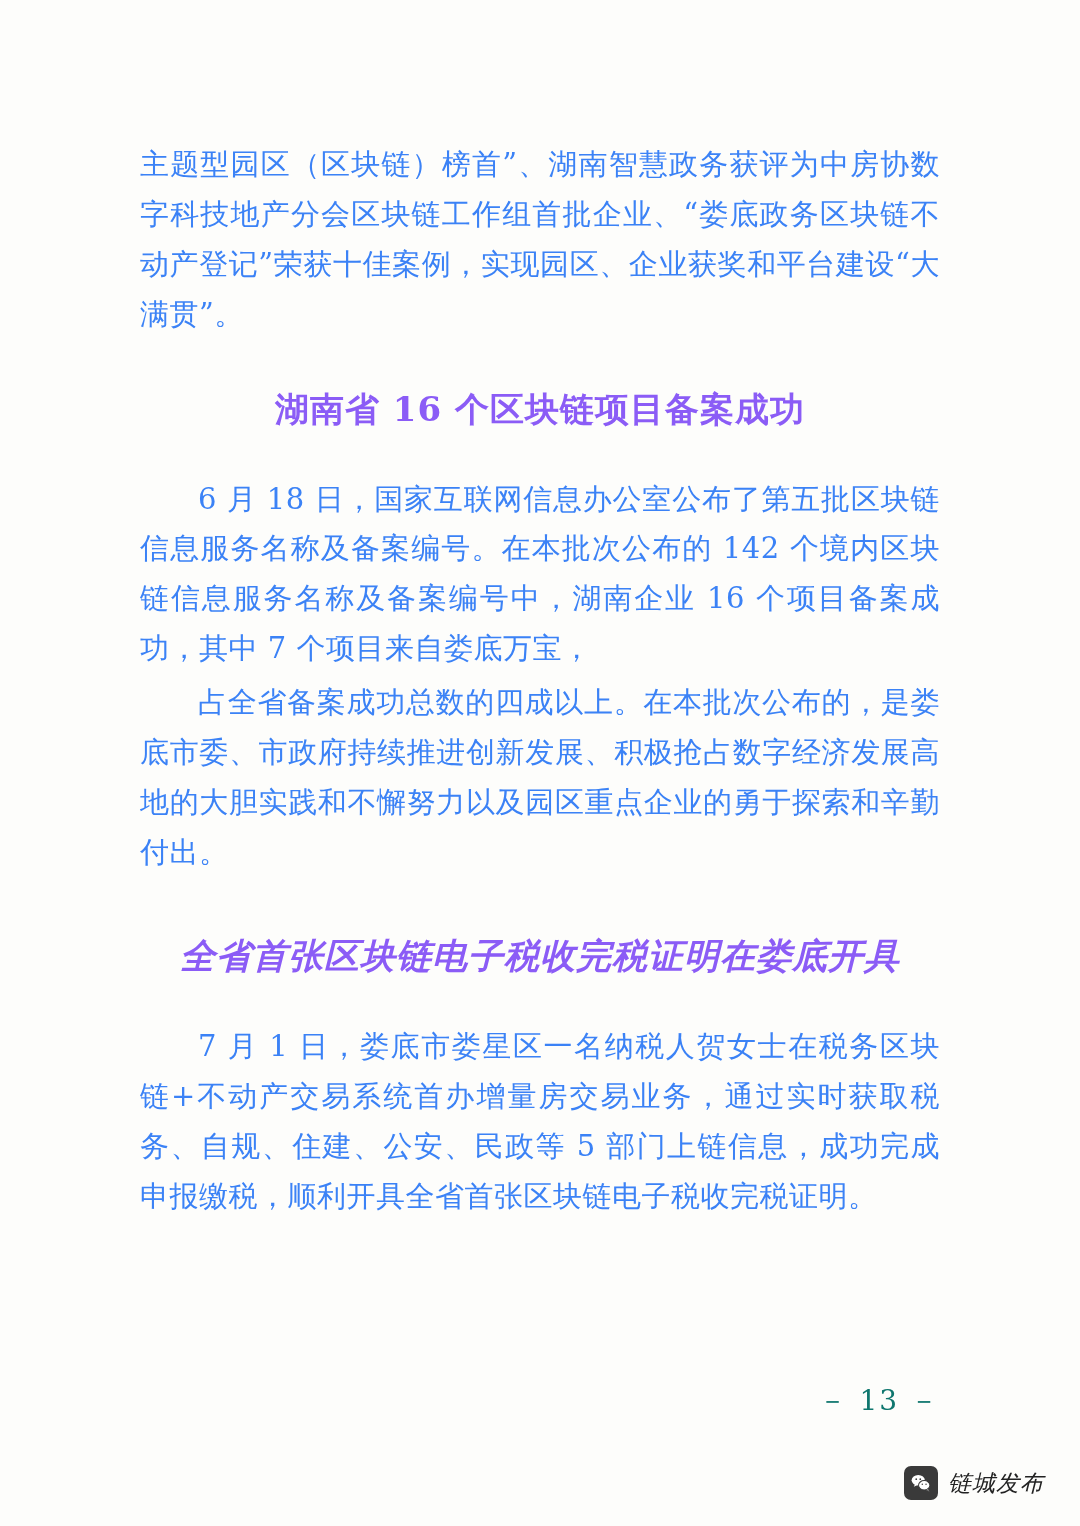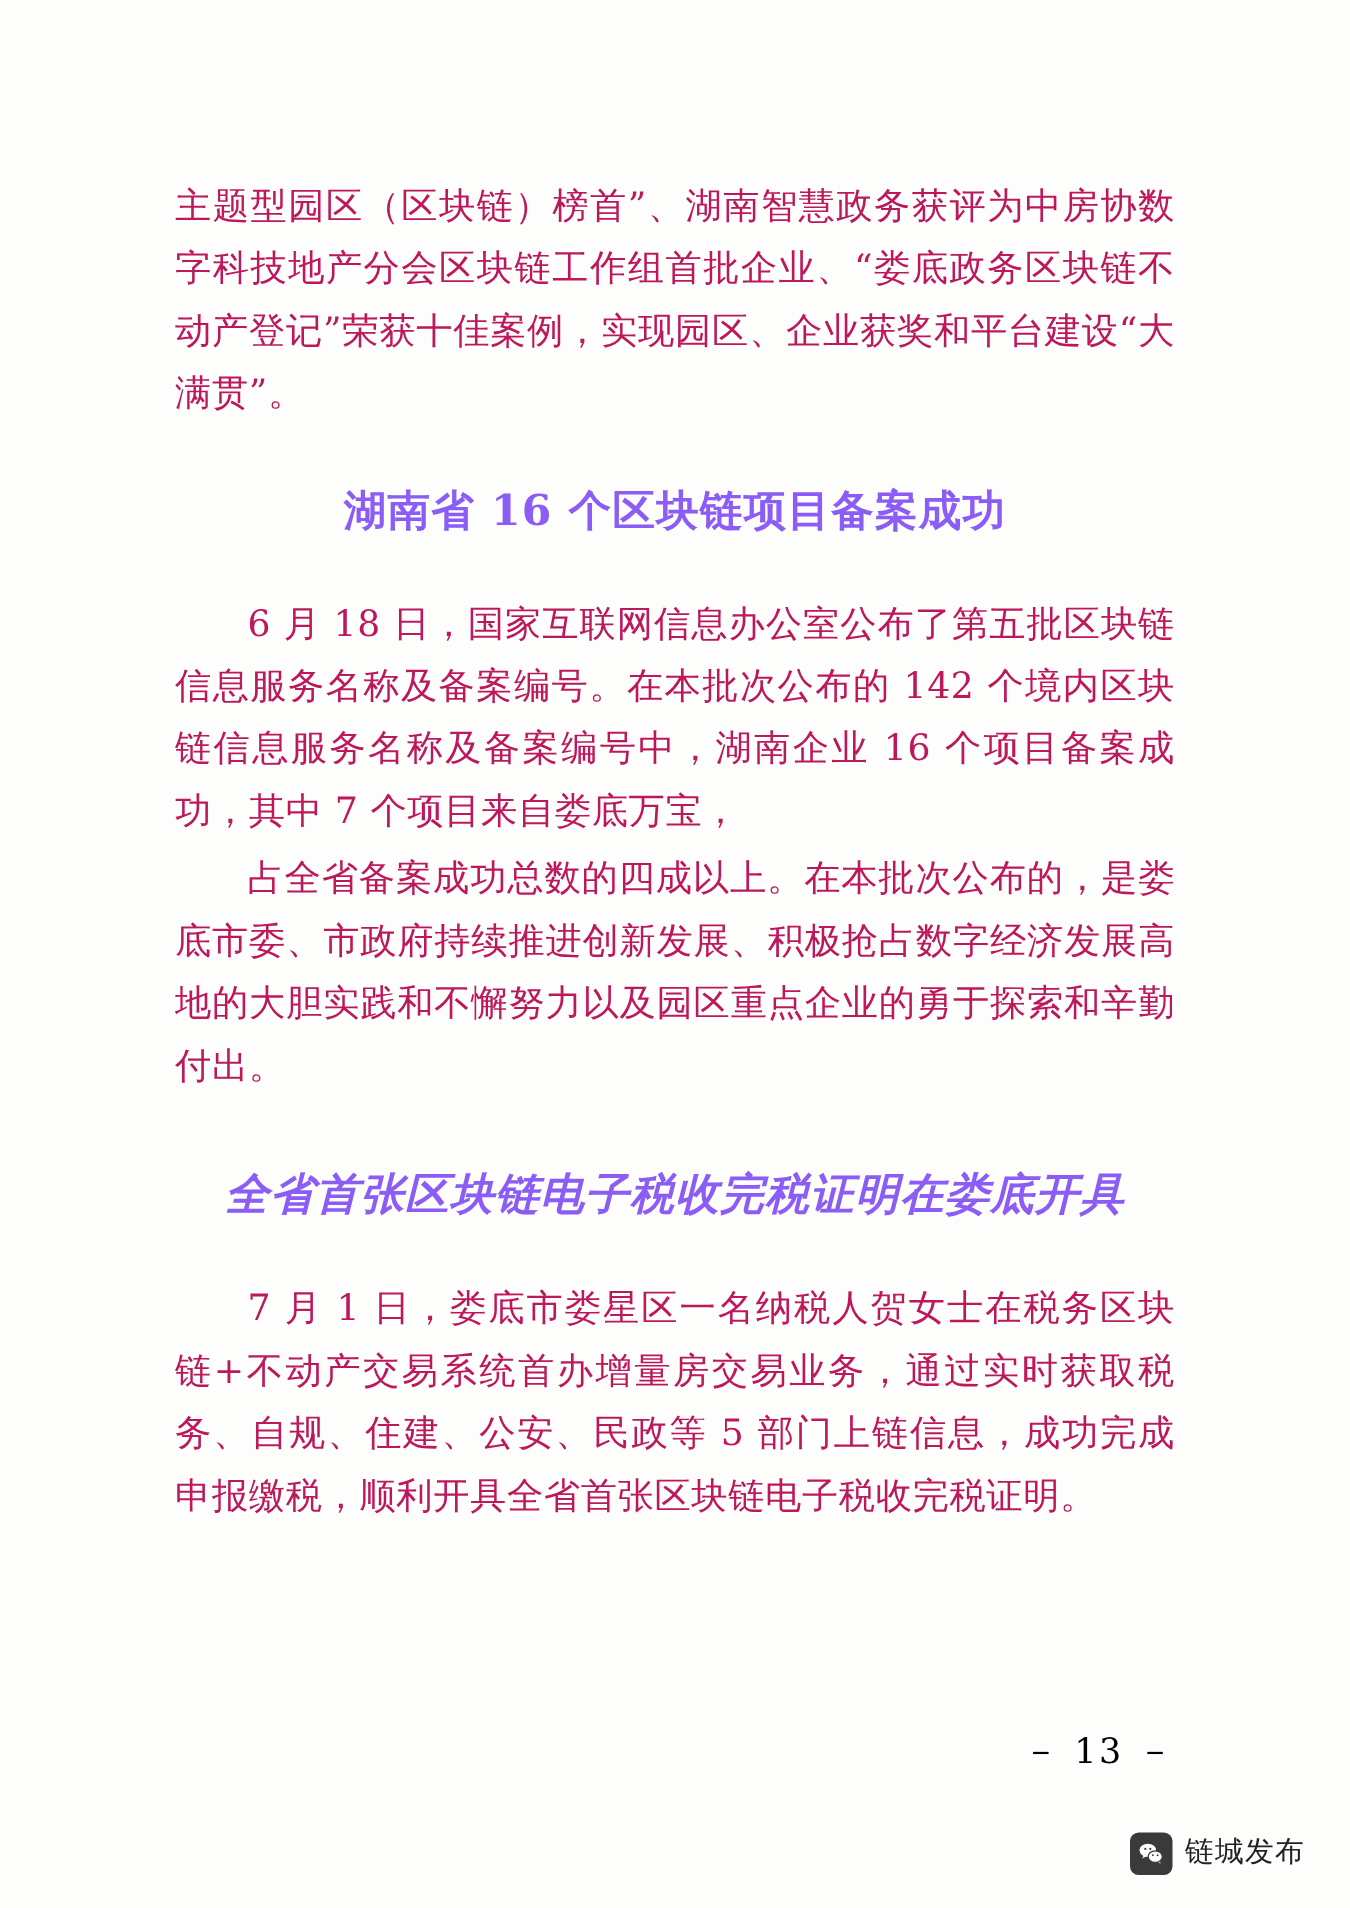--- a/index.html
+++ b/index.html
@@ -28,21 +28,21 @@
     top: 140px;
     width: 800px;
   }
   .para {
     font-size: 29px;
     line-height: 1.72;
     letter-spacing: 0.5px;
     text-align: justify;
     text-justify: inter-ideograph;
     margin: 0 0 4px 0;
-    color: #be185d;
+    color: #3b82f6;
   }
   .para.indent {
     text-indent: 2em;
   }
   .heading {
     font-family: "DejaVu Serif", "Liberation Serif", serif;
     font-weight: bold;
     font-size: 34px;
     line-height: 1.5;
     text-align: center;
@@ -59,31 +59,32 @@
   }
   .block-gap-top {
     margin-top: 22px;
   }
   .page-number {
     position: absolute;
     right: 140px;
     top: 1382px;
     font-size: 28px;
     letter-spacing: 2px;
-    color: #000000;
+    color: #0f766e;
     margin-left: 24px;
   }
   .footer-badge {
     position: absolute;
     right: 36px;
     bottom: 26px;
     display: flex;
-    align-items: flex-start;
+    align-items: center;
     gap: 10px;
     color: #2b2b2b;
+    font-style: italic;
   }
   .badge-icon {
     width: 34px;
     height: 34px;
     border-radius: 7px;
     background: #3a3a3a;
     display: flex;
     align-items: center;
     justify-content: center;
   }

